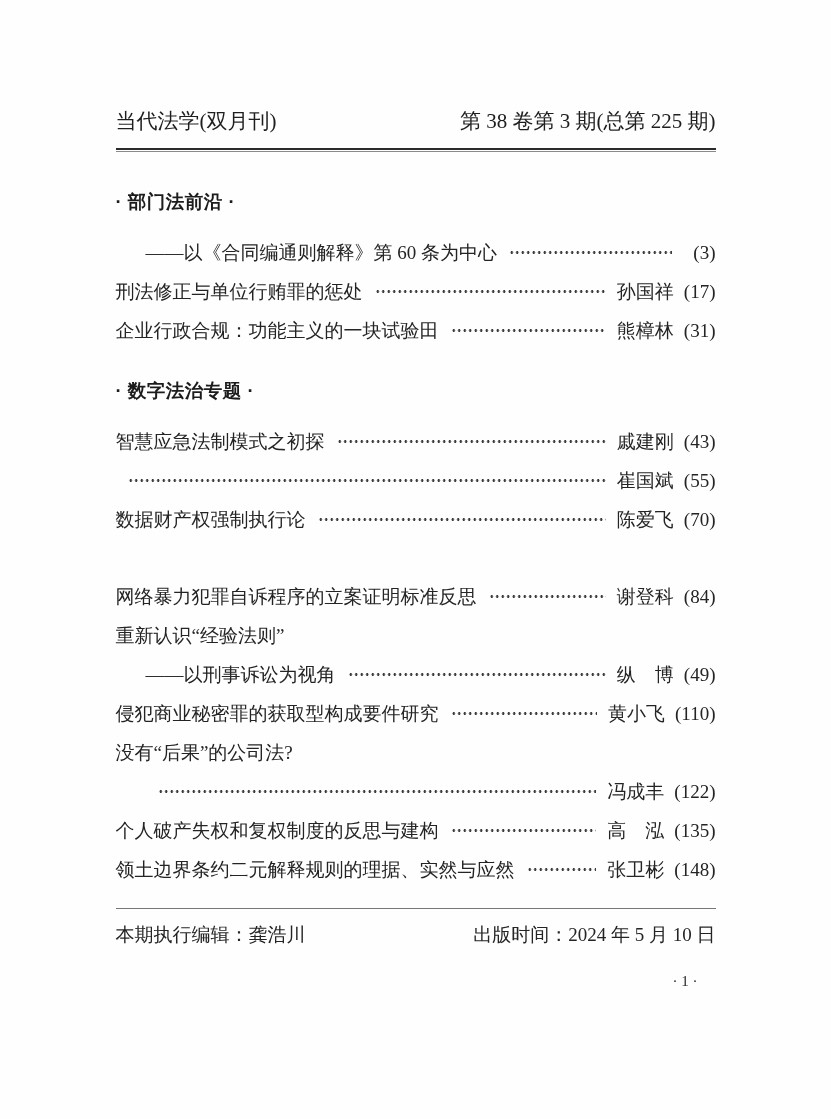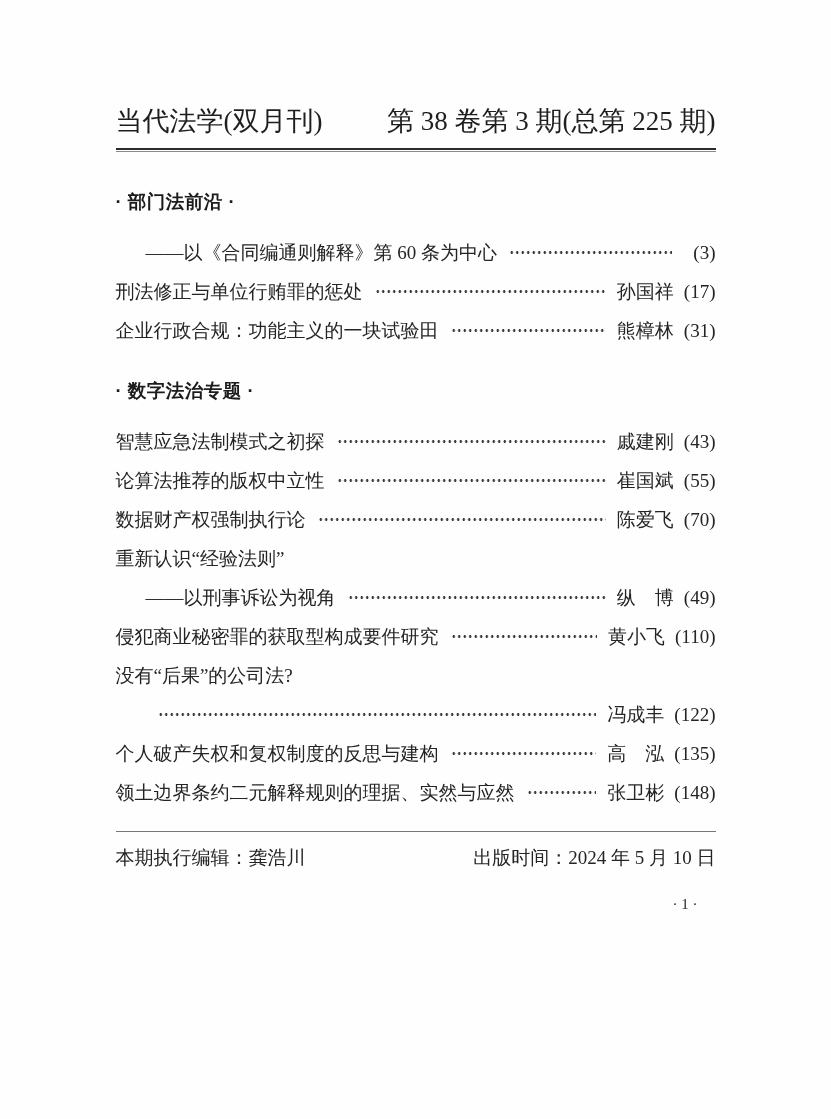--- a/index.html
+++ b/index.html
@@ -14,21 +14,21 @@
     box-sizing: border-box;
     padding-top: 105px;
   }
   .col { width: 600px; margin: 0 auto; }
 
   
   .hdr {
     display: flex;
     justify-content: space-between;
     align-items: flex-end;
-    font-size: 27px;
+    font-size: 21px;
     line-height: 32px;
     color: #1e1e1e;
   }
   .hrule {
     margin-top: 11px;
     height: 1px;
     border-top: 2px solid #2b2b2b;
     border-bottom: 1px solid #8a8a8a;
   }
 
@@ -123,30 +123,35 @@
           <span class="pg">(31)</span>
         </div>
         <div class="section">· 数字法治专题 ·</div>
         <div class="entry item">
           <span class="t">智慧应急法制模式之初探</span>
           <span class="leader"></span>
           <span class="authors">戚建刚</span>
           <span class="pg">(43)</span>
         </div>
         <div class="entry item">
-          <span class="t">论算法推荐的版权中立性</span>
           <span class="leader"></span>
           <span class="authors">崔国斌</span>
           <span class="pg">(55)</span>
         </div>
         <div class="entry item">
           <span class="t">数据财产权强制执行论</span>
           <span class="leader"></span>
           <span class="authors">陈爱飞</span>
           <span class="pg">(70)</span>
+        </div>
+        <div class="entry item gap">
+          <span class="t">网络暴力犯罪自诉程序的立案证明标准反思</span>
+          <span class="leader"></span>
+          <span class="authors">谢登科</span>
+          <span class="pg">(84)</span>
         </div>
         <div class="entry title">
           <span class="t">重新认识“经验法则”</span>
         </div>
         <div class="entry sub">
           <span class="t">——以刑事诉讼为视角</span>
           <span class="leader"></span>
           <span class="authors">纵　博</span>
           <span class="pg">(49)</span>
         </div>

